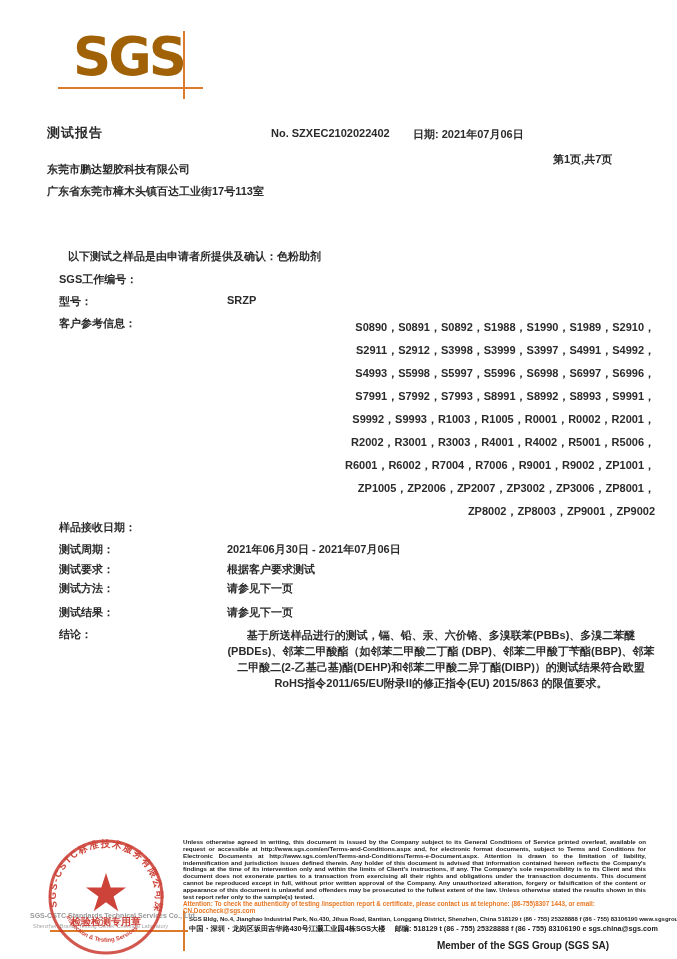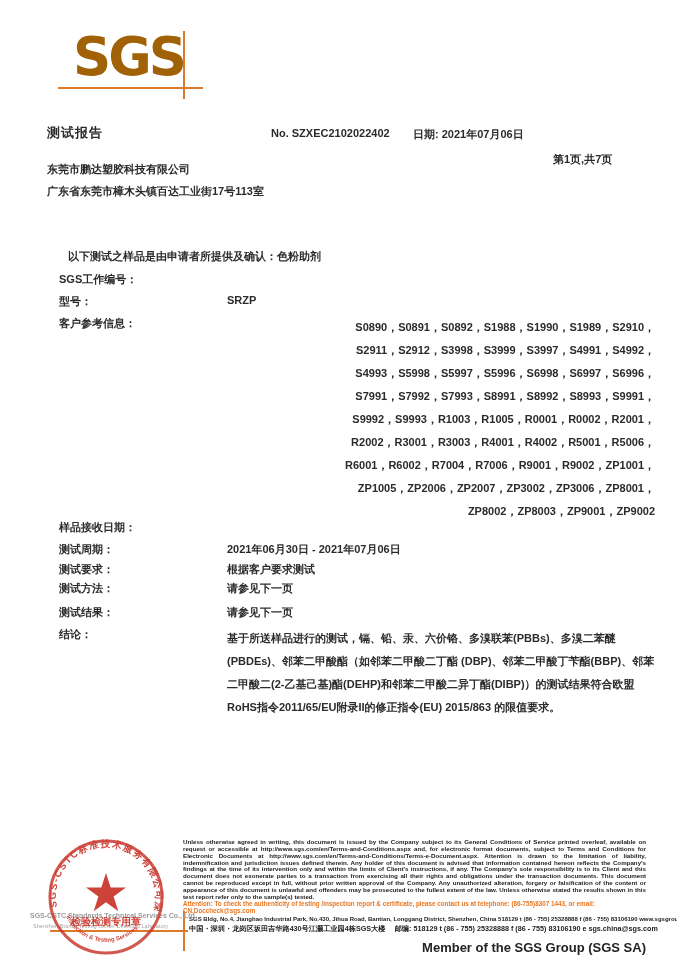--- a/index.html
+++ b/index.html
@@ -26,34 +26,34 @@
 
   .company{left:47px;top:162px;font-size:11px;font-weight:600;}
   .address{left:47px;top:184px;font-size:11px;font-weight:600;}
 
   
   .statement{left:47px;top:249px;font-size:11px;font-weight:600;margin-left:21px;}
   .row{left:47px;width:596px;display:flex;font-size:11px;font-weight:600;margin-left:12px;}
   .row .lbl{width:168px;flex:0 0 168px;}
   .row .val{flex:1;}
   .pre{white-space:pre-line;line-height:23px;text-align:right;}
-  .para{line-height:23px;text-align:left;}
+  .para{line-height:16px;text-align:center;}
 
   
   .disclaimer{
     left:183px;top:839px;width:463px;font-size:6.2px;line-height:6.85px;
     font-weight:600;color:#1c1c1c;text-align:justify;
   }
   .attention{
     left:183px;top:900px;width:463px;font-size:6.3px;line-height:7px;
     font-weight:bold;color:#e87722;
   }
   .addr-en{left:189px;top:916px;width:458px;font-size:6px;font-weight:600;color:#222;white-space:nowrap;}
   .addr-cn{left:189px;top:924px;width:458px;font-size:7.2px;font-weight:600;color:#222;white-space:nowrap;}
-  .member{left:400px;top:940px;width:246px;text-align:right;font-size:13px;font-weight:600;color:#222;}
+  .member{left:400px;top:940px;width:246px;text-align:center;font-size:10px;font-weight:600;color:#222;}
 
   .foot-hline{left:50px;top:930px;width:138px;height:1.5px;background:#dd7a2a;}
   .foot-vline{left:183px;top:911px;width:1.5px;height:40px;background:#dd7a2a;}
 
   .co-line1{left:30px;top:912px;font-size:7px;color:#9a9a9a;font-weight:600;white-space:nowrap;}
   .co-line2{left:33px;top:923px;font-size:5.6px;color:#a8a8a8;white-space:nowrap;}
 
   .stamp{left:38px;top:835px;opacity:.92;}
 </style>
 </head>

